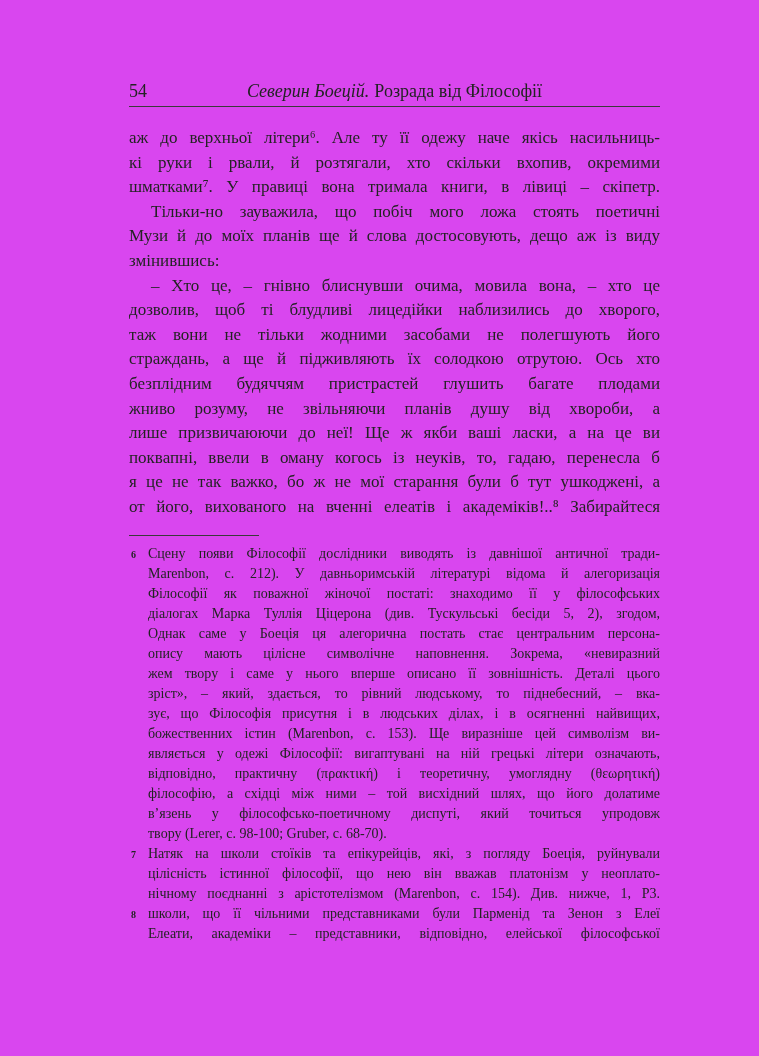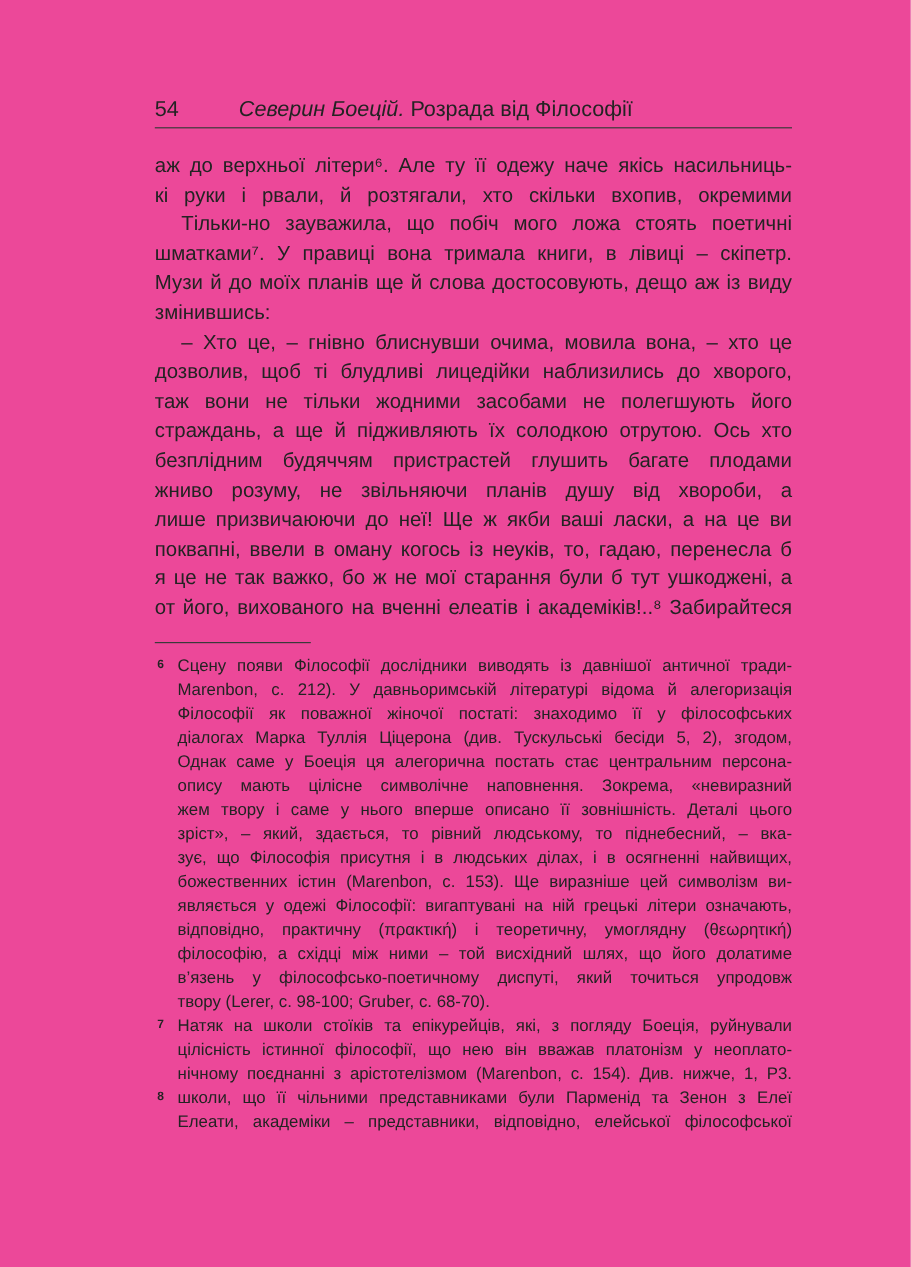--- a/index.html
+++ b/index.html
@@ -1,41 +1,41 @@
 <!DOCTYPE html>
 <html><head>
 <meta charset="utf-8">
 <style>
   html, body { margin: 0; padding: 0; background: #e8e8e8; }
   .page {
     position: relative;
     width: 759px;
     height: 1056px;
-    background: #ec4899;
-    font-family: Liberation Sans, sans-serif;
+    background: #d946ef;
+    font-family: Liberation Serif, serif;
     color: #232323;
     overflow: hidden;
   }
   .text-block {
     position: absolute;
     left: 129px;
     top: 81px;
     width: 531px;
   }
   .header {
     display: flex;
     align-items: baseline;
     border-bottom: 1.6px solid #3a3a3a;
     padding-bottom: 4px;
     font-size: 18px;
   }
   .page-num { width: 70px; }
   .running-title {
     flex: 1;
-    text-align: left;
+    text-align: center;
     padding-right: 70px;
     white-space: nowrap;
   }
   .rt-italic { font-style: italic; margin-right: 5px; }
   .body-text {
     margin-top: 19px;
     font-size: 17px;
     line-height: 24.6px;
   }
   .line { text-align: justify; }
@@ -70,22 +70,22 @@
     <div class="header">
       <span class="page-num">54</span>
       <div class="running-title">
         <span class="rt-italic">Северин Боецій.</span><span>Розрада від Філософії</span>
       </div>
     </div>
 
     <div class="body-text">
         <div class="line fill">аж до верхньої літери⁶. Але ту її одежу наче якісь насильниць-</div>
         <div class="line fill">кі руки і рвали, й розтягали, хто скільки вхопив, окремими</div>
+        <div class="line fill">шматками⁷. У правиці вона тримала книги, в лівиці – скіпетр.</div>
         <div class="line fill indent">Тільки-но зауважила, що побіч мого ложа стоять поетичні</div>
-        <div class="line fill">шматками⁷. У правиці вона тримала книги, в лівиці – скіпетр.</div>
         <div class="line fill">Музи й до моїх планів ще й слова достосовують, дещо аж із виду</div>
         <div class="line">змінившись:</div>
         <div class="line fill indent">– Хто це, – гнівно блиснувши очима, мовила вона, – хто це</div>
         <div class="line fill">дозволив, щоб ті блудливі лицедійки наблизились до хворого,</div>
         <div class="line fill">таж вони не тільки жодними засобами не полегшують його</div>
         <div class="line fill">страждань, а ще й підживляють їх солодкою отрутою. Ось хто</div>
         <div class="line fill">безплідним будяччям пристрастей глушить багате плодами</div>
         <div class="line fill">жниво розуму, не звільняючи планів душу від хвороби, а</div>
         <div class="line fill">лише призвичаюючи до неї! Ще ж якби ваші ласки, а на це ви</div>
         <div class="line fill">поквапні, ввели в оману когось із неуків, то, гадаю, перенесла б</div>

